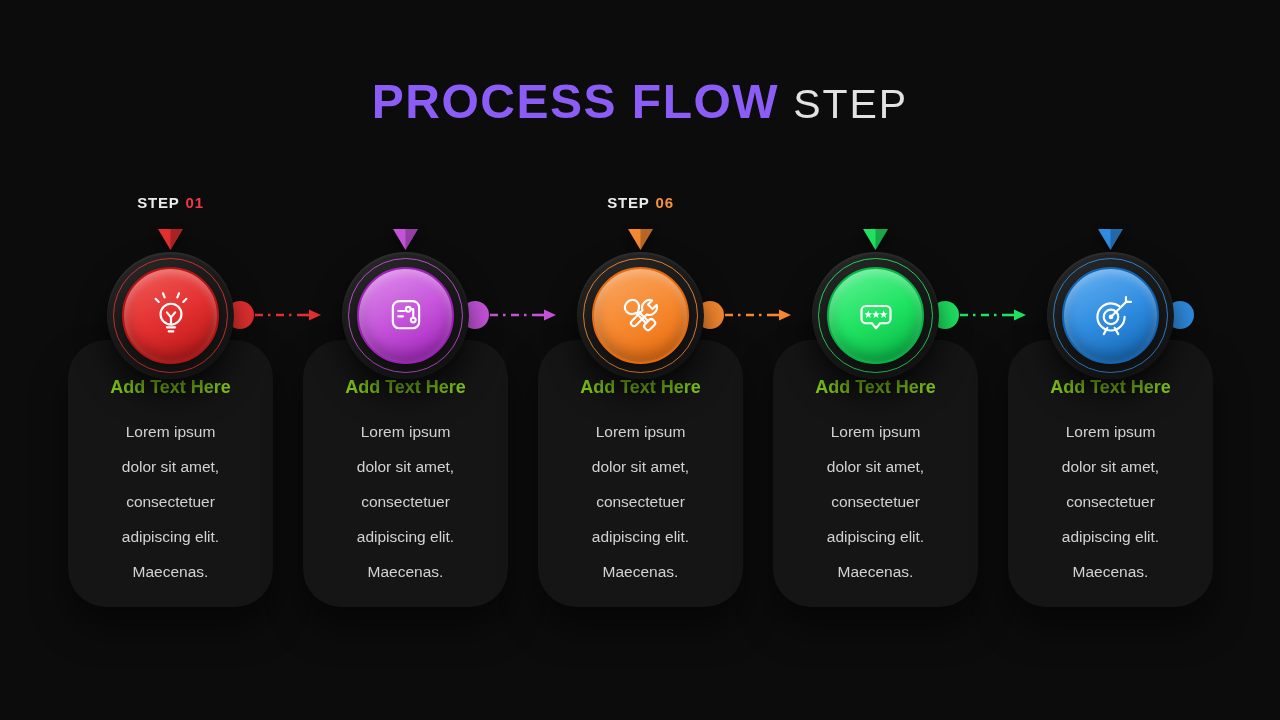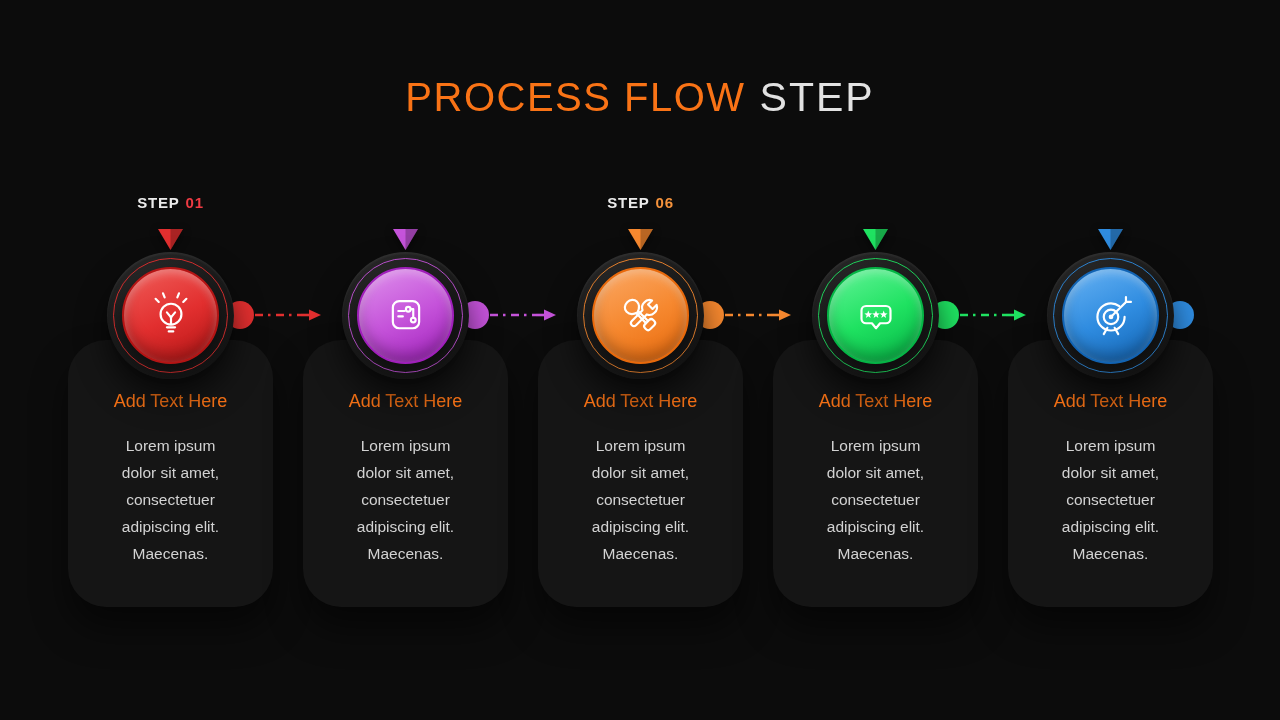--- a/index.html
+++ b/index.html
@@ -9,21 +9,21 @@
     font-family:"Liberation Sans","DejaVu Sans",sans-serif;
   }
   *{box-sizing:border-box;}
 
   
   .slide-title{
     position:absolute;top:74px;left:0;width:1280px;
     text-align:center;white-space:nowrap;
   }
   .slide-title .t-primary{
-    font-size:40px;font-weight:400;color:#f97316;letter-spacing:1.5px;
+    font-size:48px;font-weight:700;color:#8b5cf6;letter-spacing:1.5px;
   }
   .slide-title .t-secondary{
     font-size:41px;font-weight:400;color:#e2e2e2;letter-spacing:2px;margin-left:14px;
   }
 
   
   .step-col{position:absolute;top:190px;width:235px;height:440px;}
 
   .step-label{
     position:absolute;top:0;left:0;width:100%;text-align:center;
@@ -35,24 +35,24 @@
   .tri-main{fill:var(--c-main);}
   .tri-shade{fill:rgba(0,0,0,.25);}
 
   .card{
     position:absolute;left:15px;top:150px;width:205px;height:267px;
     background:var(--t-card,#151515);border-radius:38px;
     box-shadow:0 22px 34px rgba(0,0,0,.5);
     z-index:1;text-align:center;
   }
   .card-heading{
-    margin-top:50px;font-size:18px;font-weight:400;color:#f97316;line-height:22px;
+    margin-top:36px;font-size:18px;font-weight:700;color:#84cc16;line-height:22px;
   }
   .card-body{margin-top:20px;font-size:15.5px;color:var(--t-muted,#d2d2d2);}
-  .body-line{line-height:27px;}
+  .body-line{line-height:27px;margin-top:8px;}
 
   .conn-dot{
     position:absolute;left:173px;top:111px;width:28px;height:28px;border-radius:50%;
     background:var(--c-main);z-index:2;
   }
   .connector{position:absolute;left:201px;top:307px;top:117px;z-index:2;}
   .connector .dashline{stroke:var(--c-main);stroke-width:2.6;}
   .connector .arrowhead{fill:var(--c-main);}
 
   .ring{

